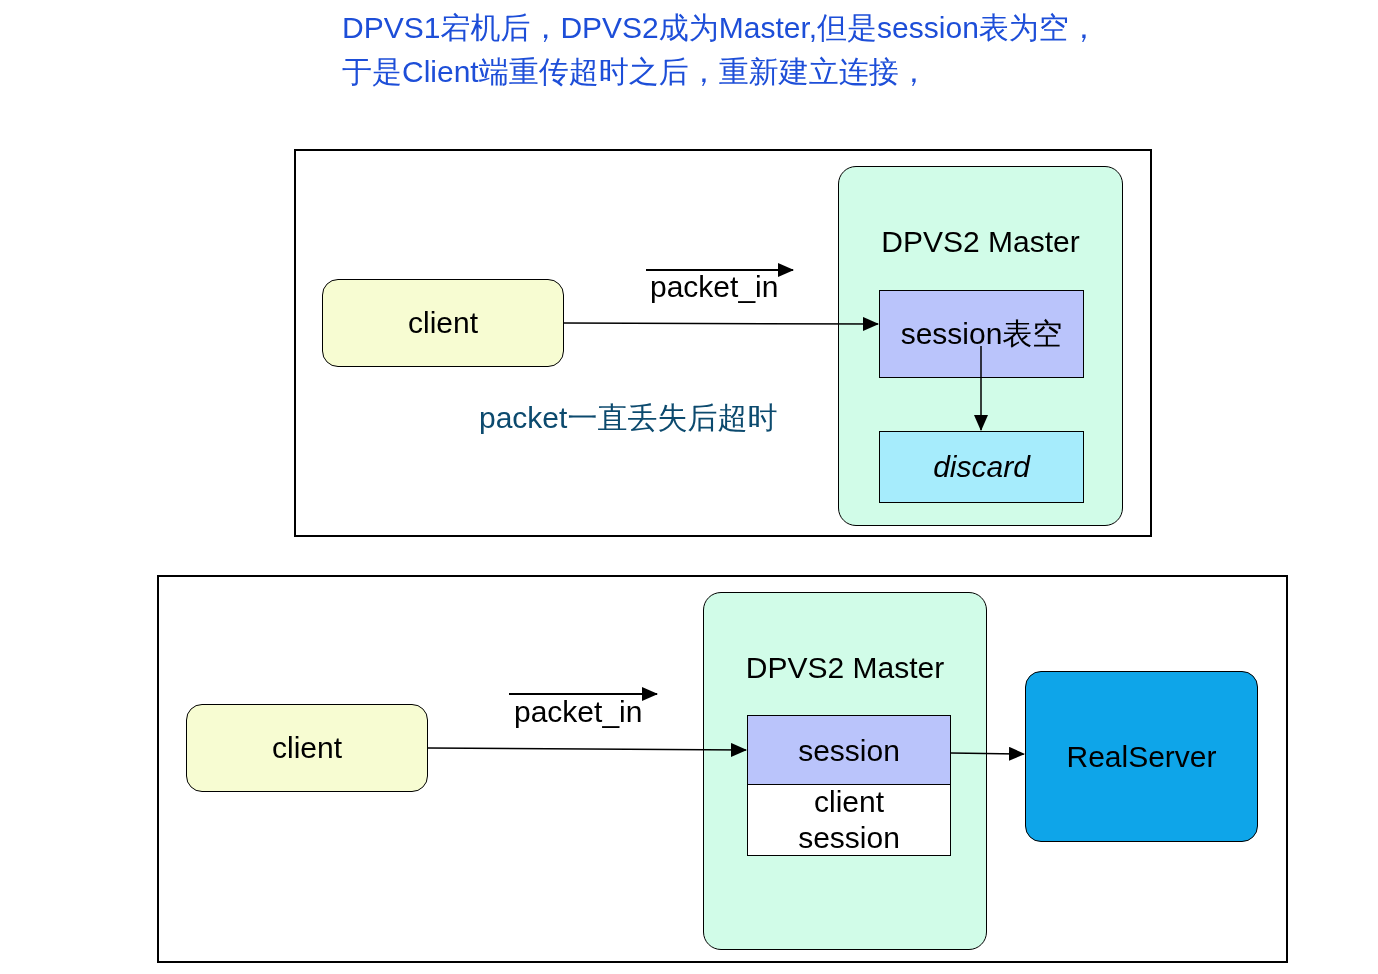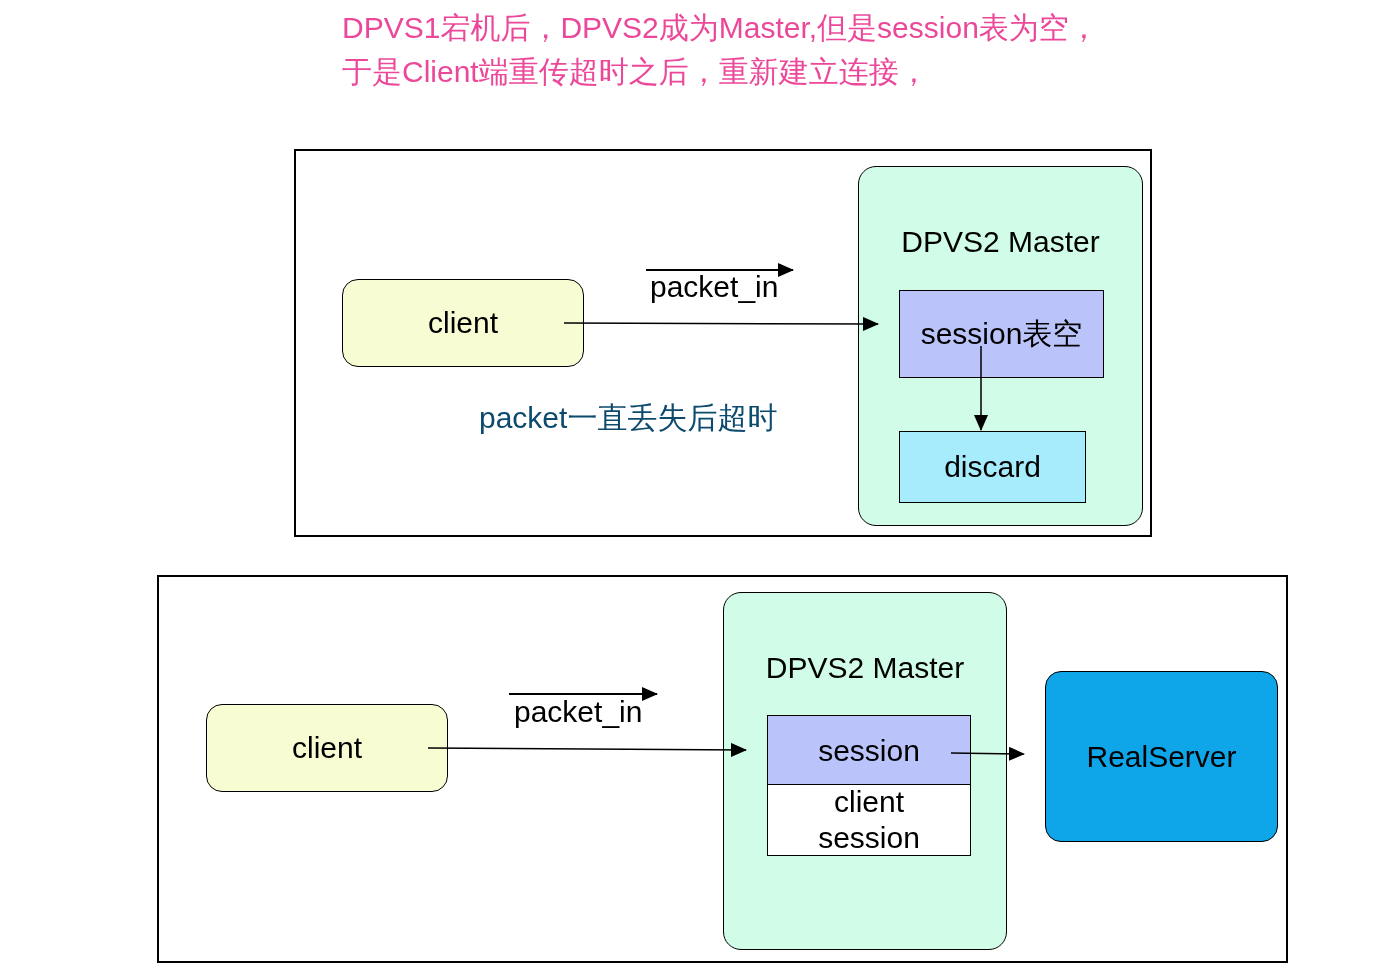--- a/index.html
+++ b/index.html
@@ -1,21 +1,21 @@
 <!DOCTYPE html>
 <html><head>
 <meta charset="utf-8">
 <style>
   html, body { margin:0; padding:0; }
   body { width:1378px; height:974px; background:#ffffff; position:relative; overflow:hidden;
          font-family:"Liberation Sans","DejaVu Sans",sans-serif; color:#000; }
-  .caption { position:absolute; color:#ec4899; font-size:30px; line-height:44px; white-space:nowrap; }
+  .caption { position:absolute; color:#1d4ed8; font-size:30px; line-height:44px; white-space:nowrap; }
   .frame { position:absolute; border:2px solid #000; background:#fff; box-sizing:border-box; }
   .node { position:absolute; box-sizing:border-box; border:1.5px solid #000; display:flex;
-          align-items:center; justify-content:center; font-size:30px; text-align:center;margin-left:20px; }
+          align-items:center; justify-content:center; font-size:30px; text-align:center; }
   .rounded { border-radius:16px; }
   .client { background:#f7fcd2; }
   .master { background:#d1fce8; border-radius:18px; align-items:flex-start; }
   .master .title { margin-top:58px; font-size:30px; }
   .session { background:#bac4fb; }
   .discard { background:#a6ecfc; }
   .realserver { background:#0ea5e9; }
   .plain { background:#fff; flex-direction:column; line-height:36px; }
   .label { position:absolute; font-size:30px; white-space:nowrap; }
   .red { color:#0c4a6e; }
@@ -38,21 +38,21 @@
 <div class="label" style="left:650px; top:270px;">packet_in</div>
 
 <div class="node master" style="left:838px; top:166px; width:285px; height:360px;">
   <span class="title">DPVS2 Master</span>
 </div>
 
 <div class="node session" style="left:879px; top:290px; width:205px; height:88px;">
   <span>session表空</span>
 </div>
 
-<div class="node discard" style="left:879px; top:431px; width:187px; height:72px;">
+<div class="node discard" style="left:879px; top:431px; width:205px; height:72px;font-style:italic;">
   <span>discard</span>
 </div>
 
 <div class="label red" style="left:479px; top:398px;">packet一直丢失后超时</div>
 
 <div class="frame" style="left:157px; top:575px; width:1131px; height:388px;"></div>
 
 <div class="node rounded client" style="left:186px; top:704px; width:242px; height:88px;">
   <span>client</span>
 </div>

